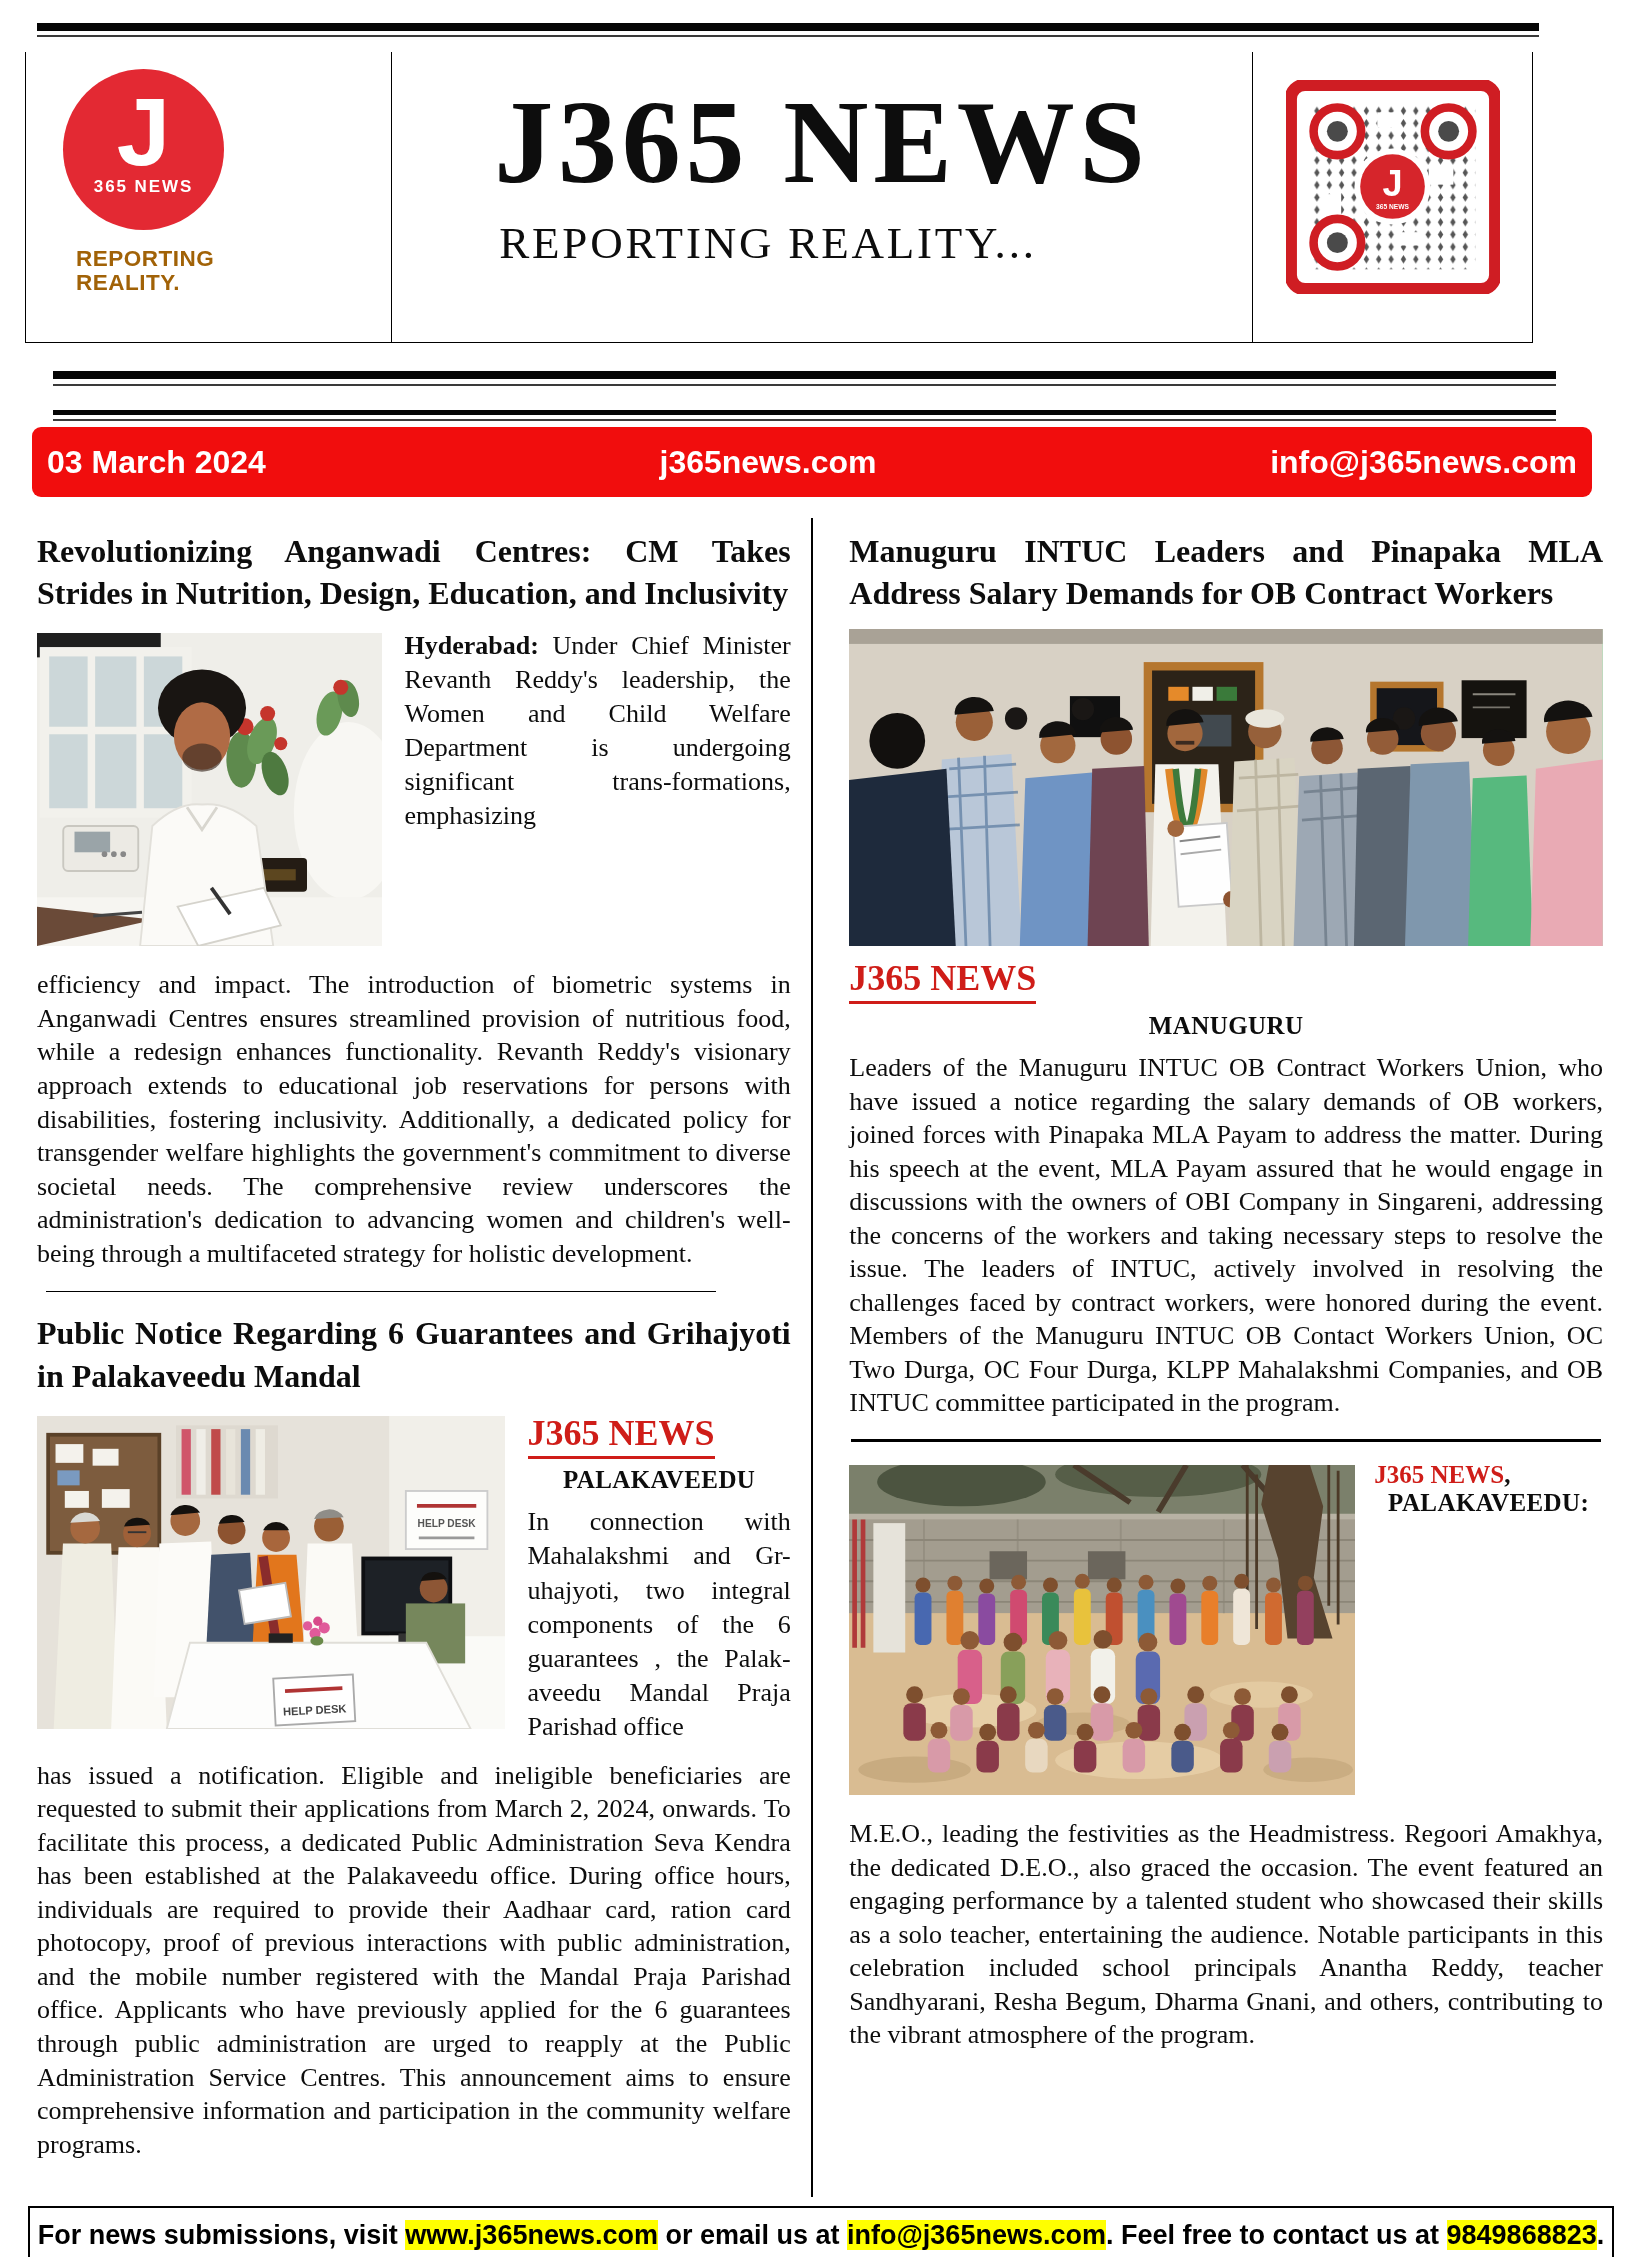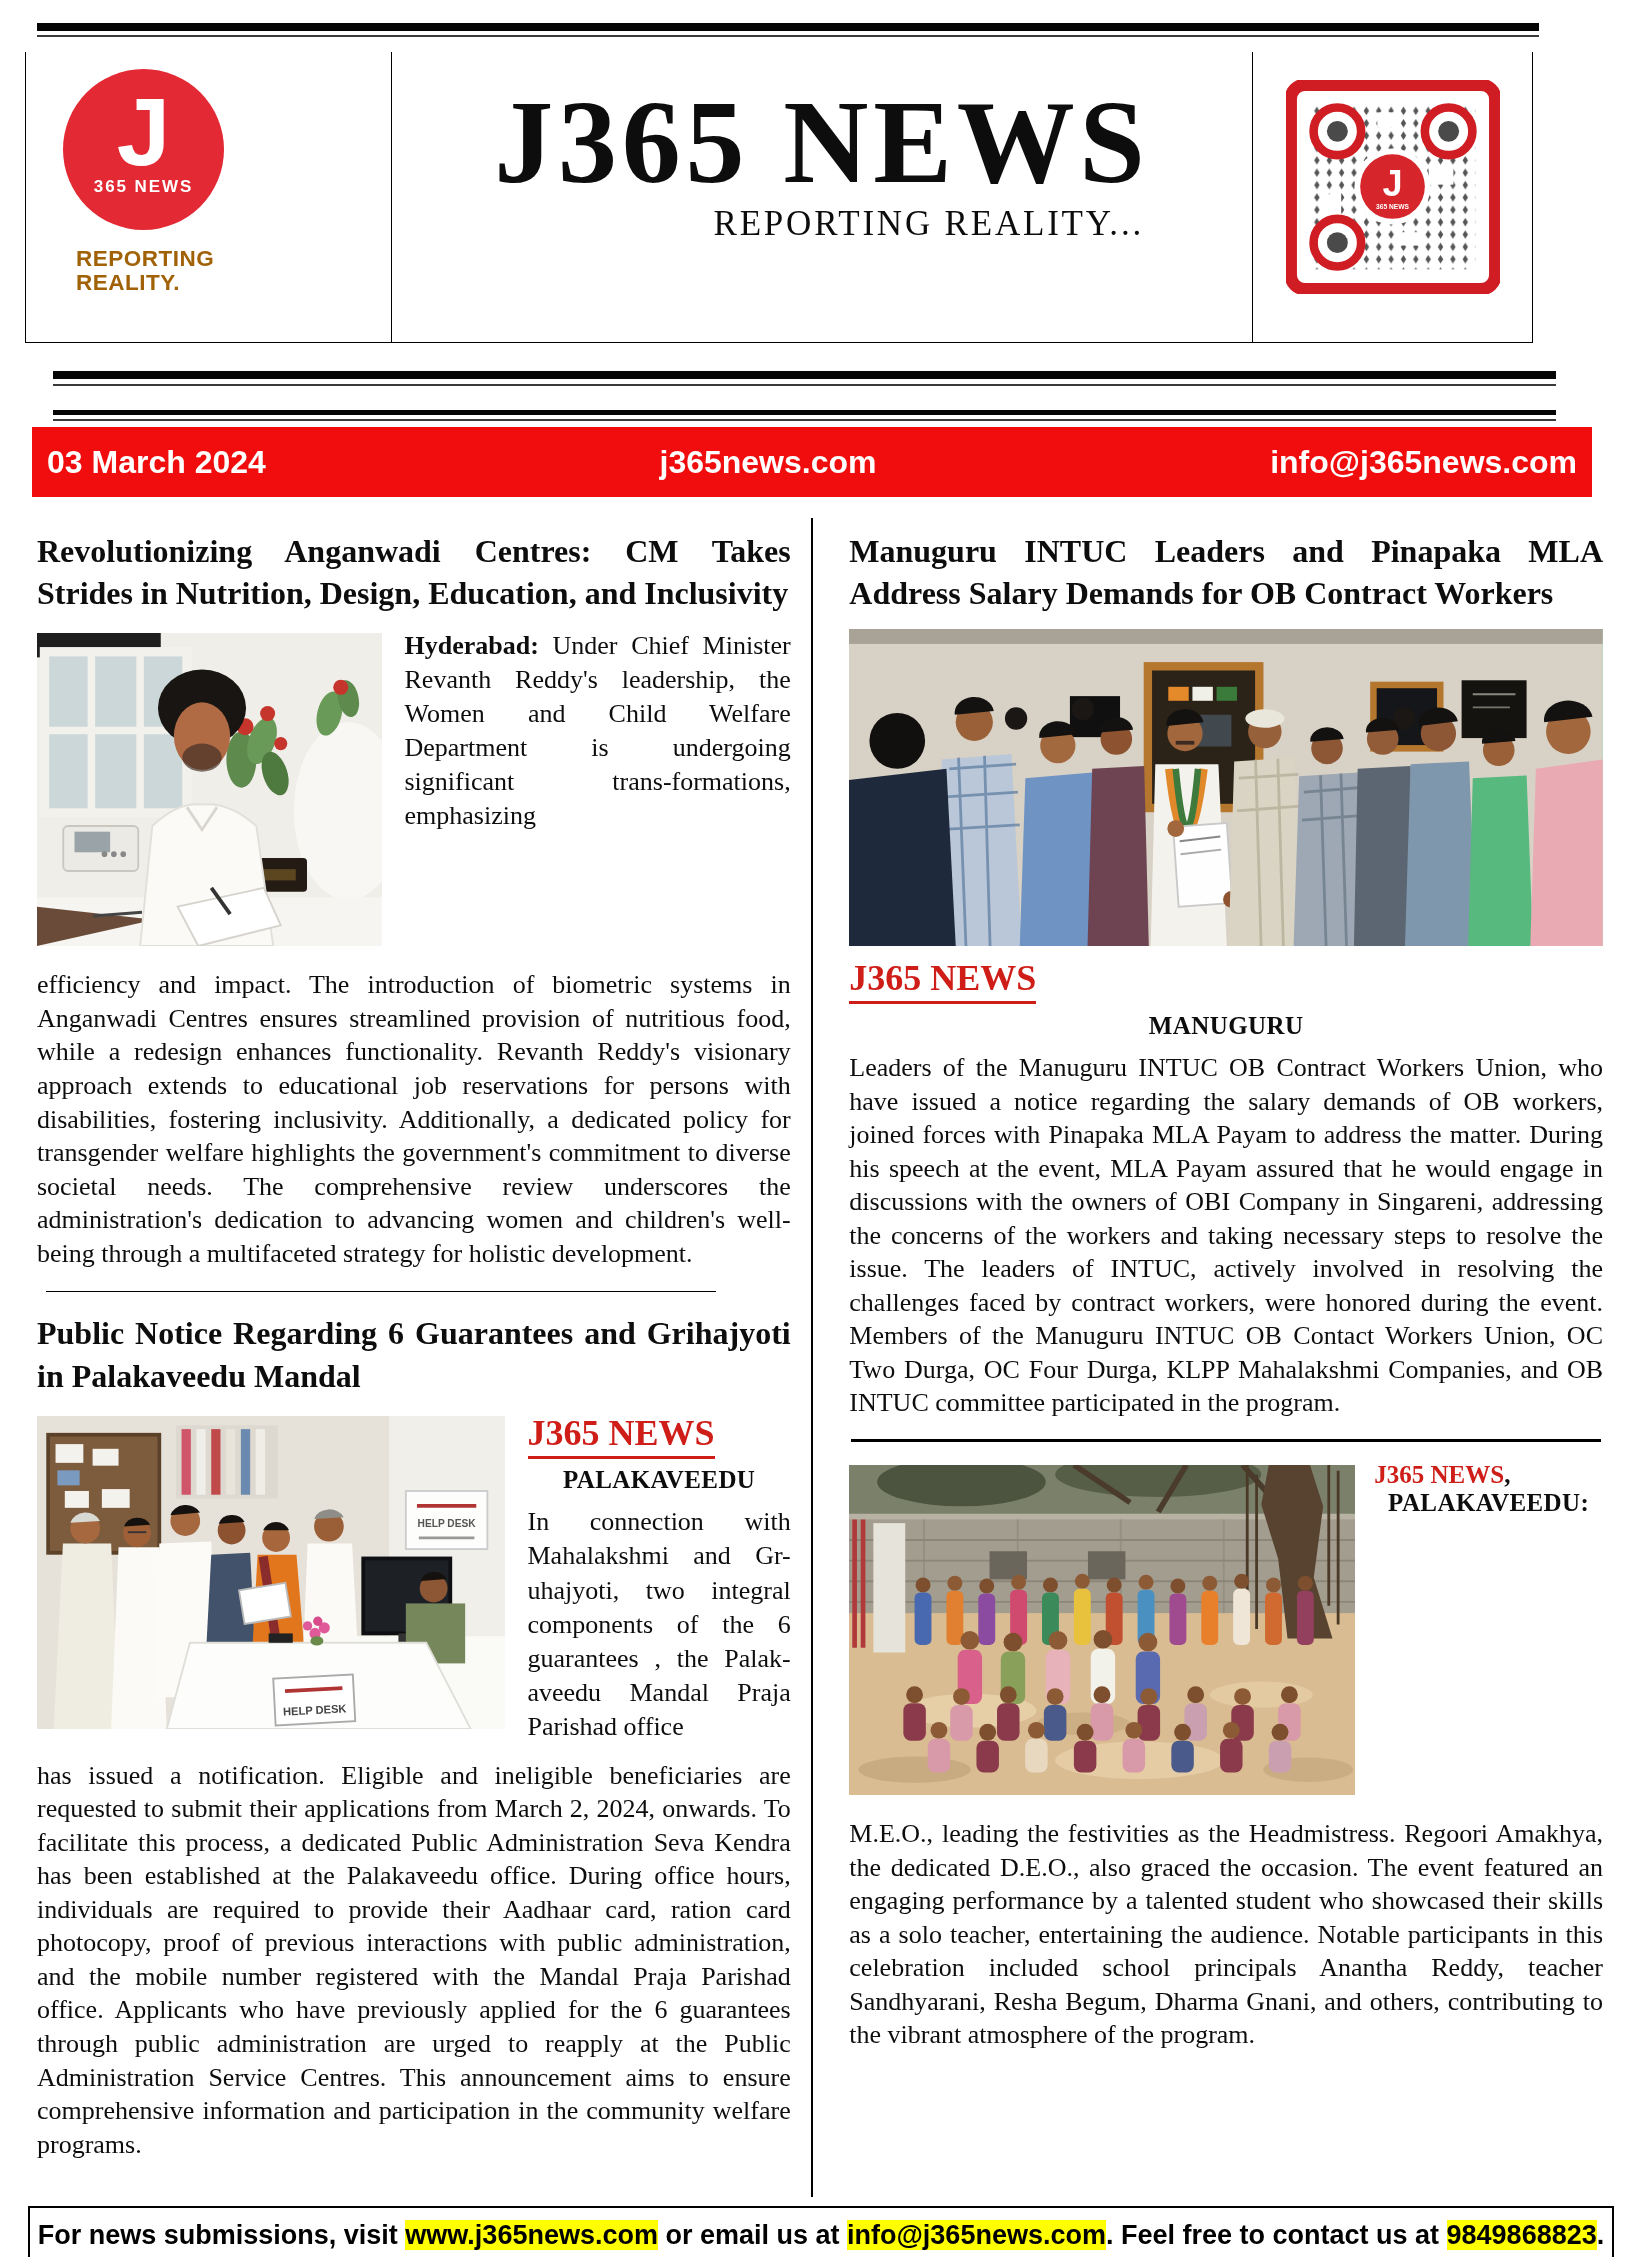--- a/index.html
+++ b/index.html
@@ -16,26 +16,26 @@
   .logo-box{width:328px;padding:17px 0 0 37px;}
   .logo-circle{width:161px;height:161px;border-radius:50%;background:#e32933;color:#fff;
                font-family:"Liberation Sans",sans-serif;text-align:center;}
   .logo-j{font-size:96px;font-weight:bold;line-height:1;padding-top:15px;}
   .logo-sub{font-size:17px;font-weight:bold;letter-spacing:1.9px;margin-top:-3.7px;}
   .logo-tag{font-family:"Liberation Sans",sans-serif;font-weight:bold;color:#a16207;
             font-size:22.5px;line-height:1.08;margin:17px 0 0 13px;letter-spacing:0.5px;}
   .masthead-center{flex:1;border-left:1.9px solid #000;border-right:1.9px solid #000;
                    text-align:center;padding-top:32px;}
   .paper-title{font-size:118px;font-weight:bold;letter-spacing:4.7px;line-height:1;}
-  .paper-tagline{font-size:35px;letter-spacing:2.8px;text-align:right;padding-right:108px;margin-top:2px;}
+  .paper-tagline{font-size:45px;letter-spacing:2.8px;text-align:center;padding-right:108px;margin-top:15px;}
   .qr-box{width:279px;display:flex;justify-content:center;align-items:flex-start;padding-top:28px;}
   
   .infobar{display:flex;justify-content:space-between;align-items:center;background:#f10d0d;color:#fff;
            font-family:"Liberation Sans",sans-serif;font-weight:bold;font-size:32px;
-           height:70px;margin:6.6px 50px 0 32px;padding:0 15px;}
+           height:70px;margin:6.6px 50px 0 32px;padding:0 15px;border-radius:9px;}
   
   .content{display:flex;margin:20.6px 39px 0 37px;height:1679px;overflow:hidden;}
   .col{width:50%;}
   .col-left{padding-right:20.6px;}
   .col-right{border-left:2.8px solid #000;padding-left:36px;}
   .headline{font-size:32px;font-weight:bold;line-height:1.32;text-align:justify;margin:12px 0 15px 0;}
   .body{font-size:26px;line-height:1.29;text-align:justify;margin:0;}
   .lead{font-size:26px;line-height:1.31;text-align:justify;margin:0;}
   .clear{clear:both;padding-top:15px;}
   .photo{margin:3.7px 0 7.5px 0;background:#86efac;overflow:hidden;}

